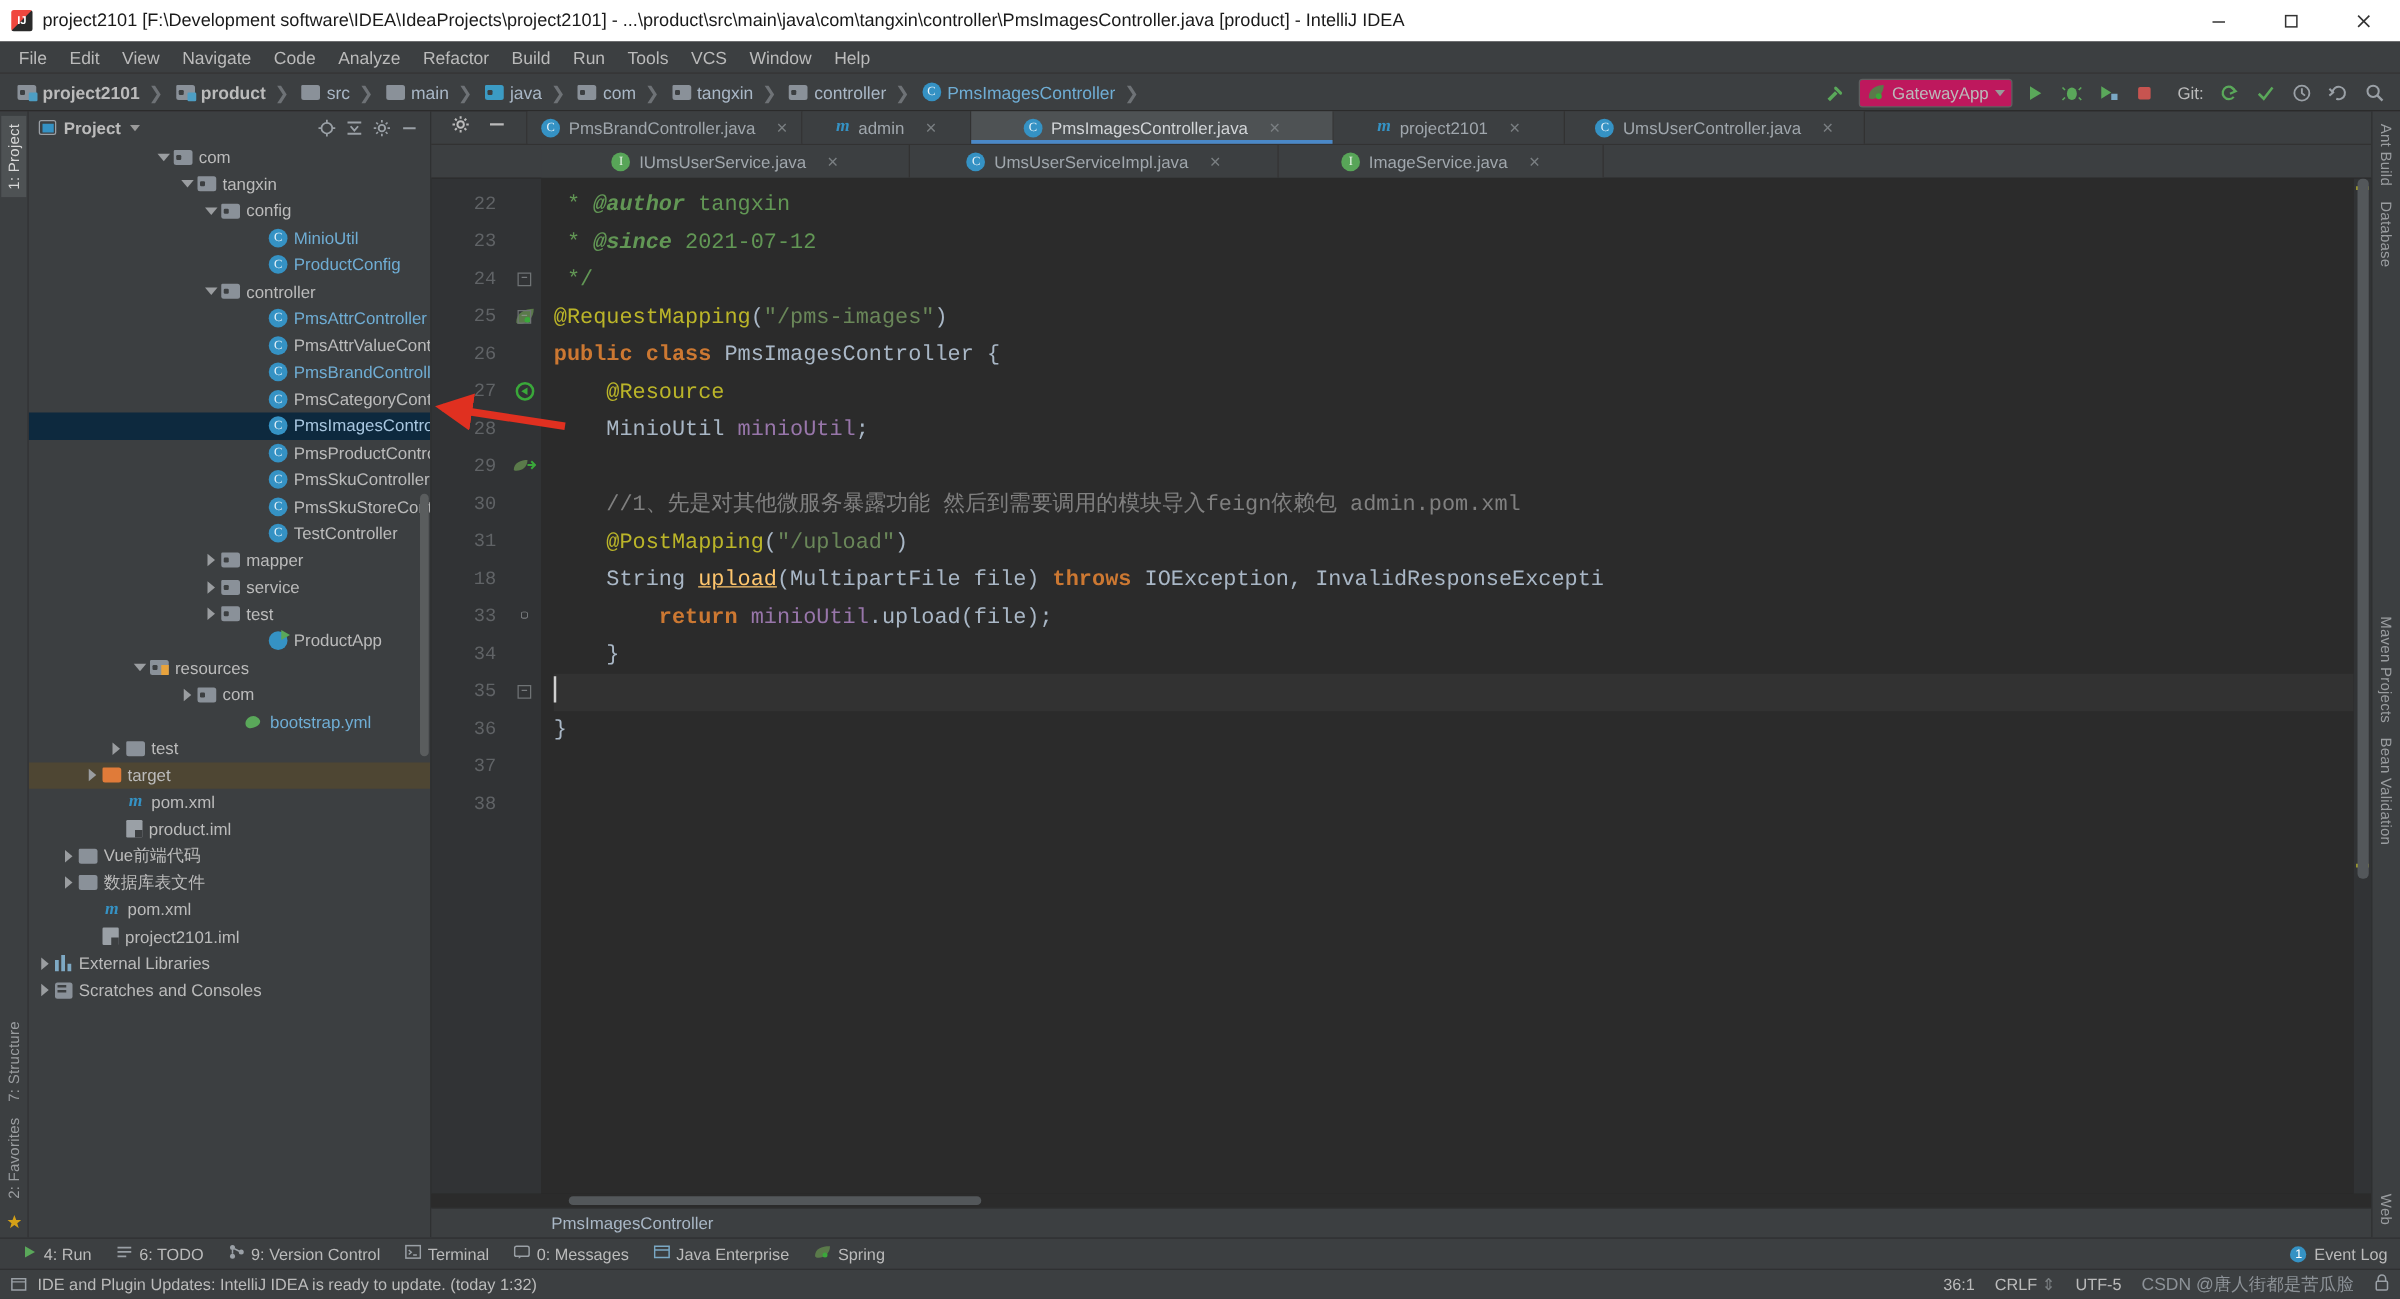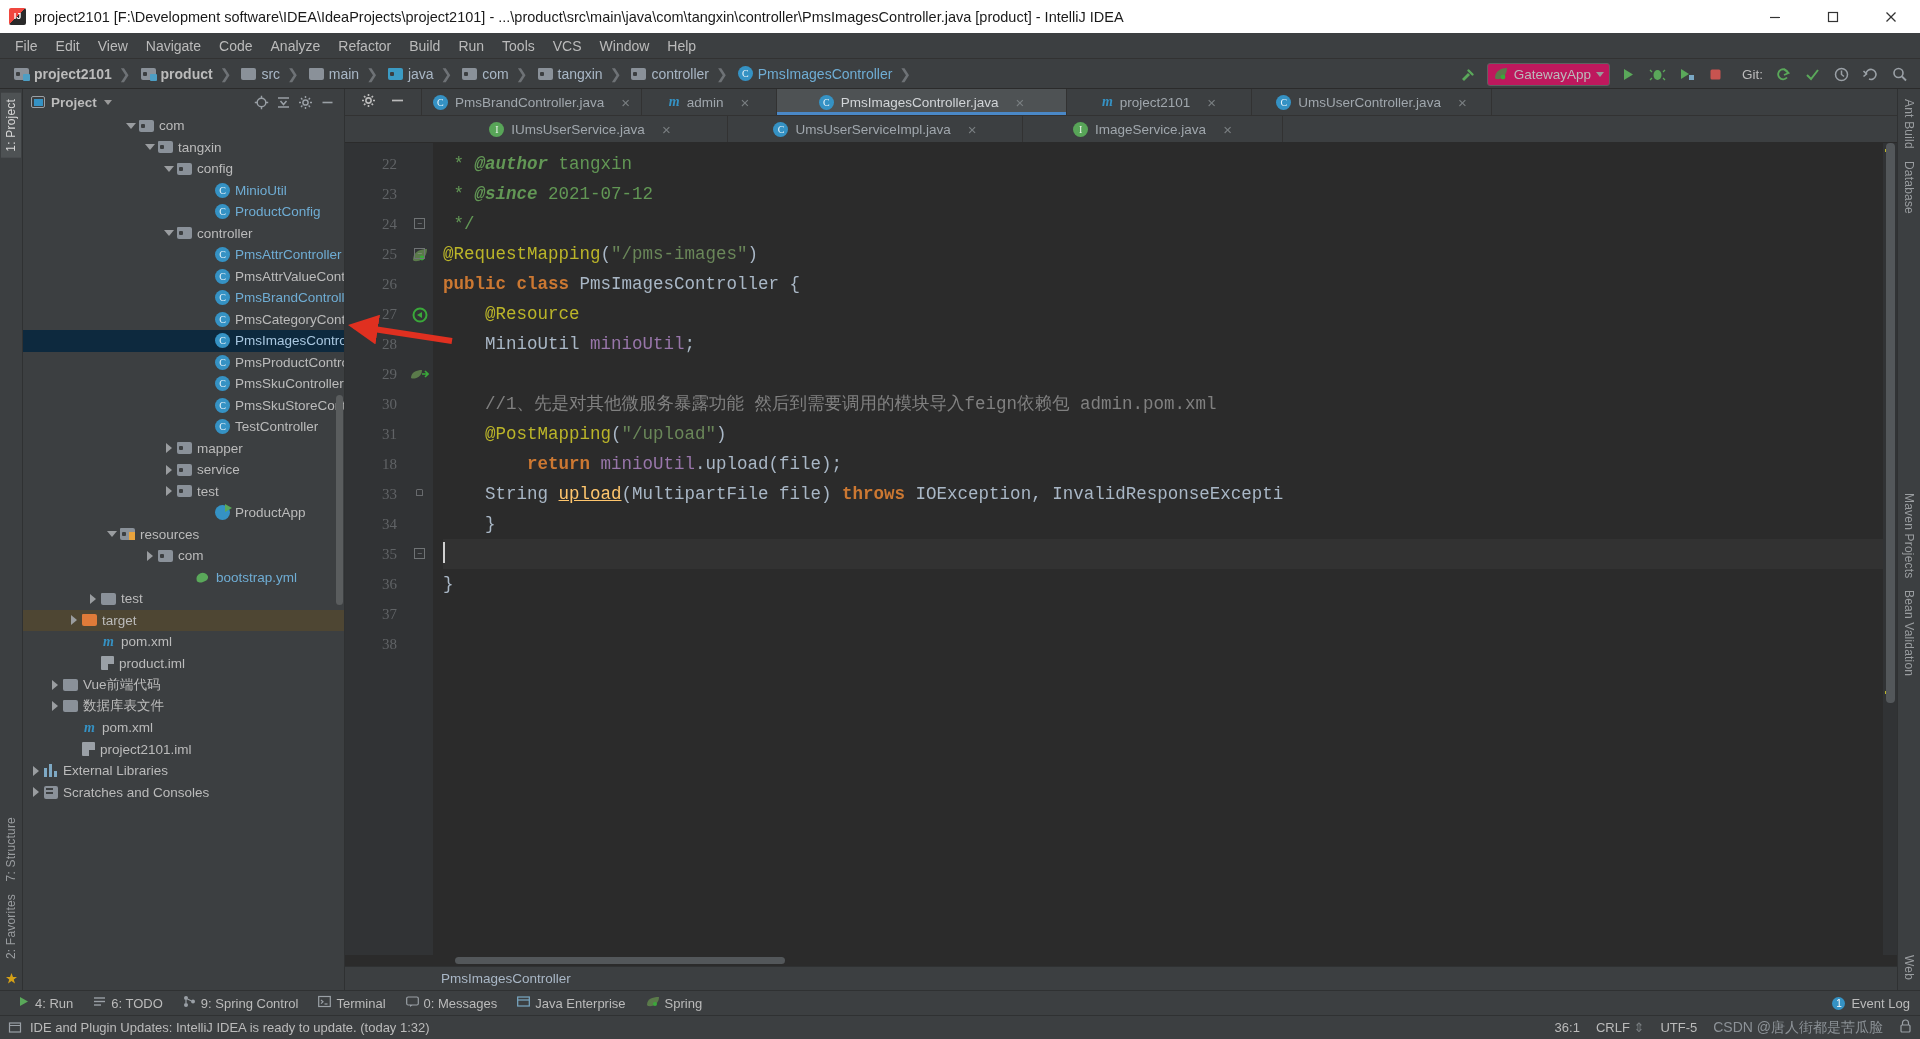--- a/index.html
+++ b/index.html
@@ -178,21 +178,21 @@
   .etab.active .tlabel { color: #d2d5d8; }
   .etab.active::after {
     content: ""; position: absolute; left: 0; right: 0; bottom: 0; height: 3px; background: #4a88c7;
   }
   .etab .tclose { color: #7a7f82; font-size: 15px; margin-left: 10px; line-height: 1; }
   .mod-icon { color:#3592c4; font-style:italic; font-weight:bold; font-family:"Liberation Serif",serif; font-size:14px; }
 
   .code-wrap { flex: 1 1 auto; display: flex; min-height: 0; position: relative; background: #2b2b2b; }
   .gutter {
     width: 88px; flex: 0 0 88px; background: #313335; position: relative;
-    font-family: Liberation Serif, serif; font-size: 15px; color: #606366;
+    font-family: Liberation Mono, monospace; font-size: 15px; color: #606366;
     padding-top: 6px; text-align: right;
   }
   .gline { height: 30px; line-height: 30px; padding-right: 36px; position: relative; }
   .gmark { position: absolute; right: 4px; top: 5px; width: 20px; height: 20px; }
   .fold {
     position: absolute; right: 8px; top: 9px; width: 11px; height: 11px;
     border: 1px solid #6f7375; color:#9a9da0; font-size:9px; line-height:9px; text-align:center;
   }
   .fold.brace { border:none; }
 
@@ -867,22 +867,22 @@
           <div class="cline"><span class="doc"> * </span><span class="doctag">@author</span><span class="doc"> tangxin</span></div>
           <div class="cline"><span class="doc"> * </span><span class="doctag">@since</span><span class="doc"> 2021-07-12</span></div>
           <div class="cline"><span class="doc"> */</span></div>
           <div class="cline"><span class="ann">@RequestMapping</span><span class="cls-n">(</span><span class="str">"/pms-images"</span><span class="cls-n">)</span></div>
           <div class="cline"><span class="kw">public class </span><span class="cls-n">PmsImagesController {</span></div>
           <div class="cline"><span class="cls-n">    </span><span class="ann">@Resource</span></div>
           <div class="cline"><span class="cls-n">    MinioUtil </span><span class="fld">minioUtil</span><span class="cls-n">;</span></div>
           <div class="cline"></div>
           <div class="cline"><span class="cmt">    //1、先是对其他微服务暴露功能 然后到需要调用的模块导入feign依赖包 admin.pom.xml</span></div>
           <div class="cline"><span class="cls-n">    </span><span class="ann">@PostMapping</span><span class="cls-n">(</span><span class="str">"/upload"</span><span class="cls-n">)</span></div>
+          <div class="cline"><span class="cls-n">    String </span><span class="mth under">upload</span><span class="cls-n">(MultipartFile file) </span><span class="kw">throws </span><span class="cls-n">IOException, InvalidResponseExcepti</span></div>
           <div class="cline"><span class="cls-n">        </span><span class="kw">return </span><span class="fld">minioUtil</span><span class="cls-n">.upload(file);</span></div>
-          <div class="cline"><span class="cls-n">    String </span><span class="mth under">upload</span><span class="cls-n">(MultipartFile file) </span><span class="kw">throws </span><span class="cls-n">IOException, InvalidResponseExcepti</span></div>
           <div class="cline"><span class="cls-n">    }</span></div>
           <div class="cline cur"><span class="caret"></span></div>
           <div class="cline"><span class="cls-n">}</span></div>
           <div class="cline"></div>
         </div>
         <div class="code-right">
           <div class="marker" style="top:6px; background:#bbb529;"></div>
           <div class="marker" style="top:548px; background:#bbb529;"></div>
           <div class="vscroll-thumb" style="top:0px; height:560px;"></div>
         </div>
@@ -925,21 +925,21 @@
           </svg></span>
         <span>6: TODO</span>
       </div>
       <div class="bb-item">
         <span><svg width="13" height="13" viewBox="0 0 13 13">
             <circle cx="3" cy="3" r="2" fill="#9aa0a6"></circle>
             <circle cx="3" cy="10" r="2" fill="#9aa0a6"></circle>
             <circle cx="10" cy="6.5" r="2" fill="#9aa0a6"></circle>
             <path d="M3 5 L3 8 M4.5 4 L8.5 6" stroke="#9aa0a6" stroke-width="1.2"></path>
           </svg></span>
-        <span>9: Spring Control</span>
+        <span>9: Version Control</span>
       </div>
       <div class="bb-item">
         <span><svg width="13" height="13" viewBox="0 0 13 13">
             <rect x="0.7" y="1.5" width="11.6" height="10" fill="none" stroke="#9aa0a6" stroke-width="1.2"></rect>
             <path d="M3 5 L5 6.8 L3 8.6" stroke="#9aa0a6" stroke-width="1.2" fill="none"></path>
             <line x1="6.5" y1="9" x2="9.5" y2="9" stroke="#9aa0a6" stroke-width="1.2"></line>
           </svg></span>
         <span>Terminal</span>
       </div>
       <div class="bb-item">

